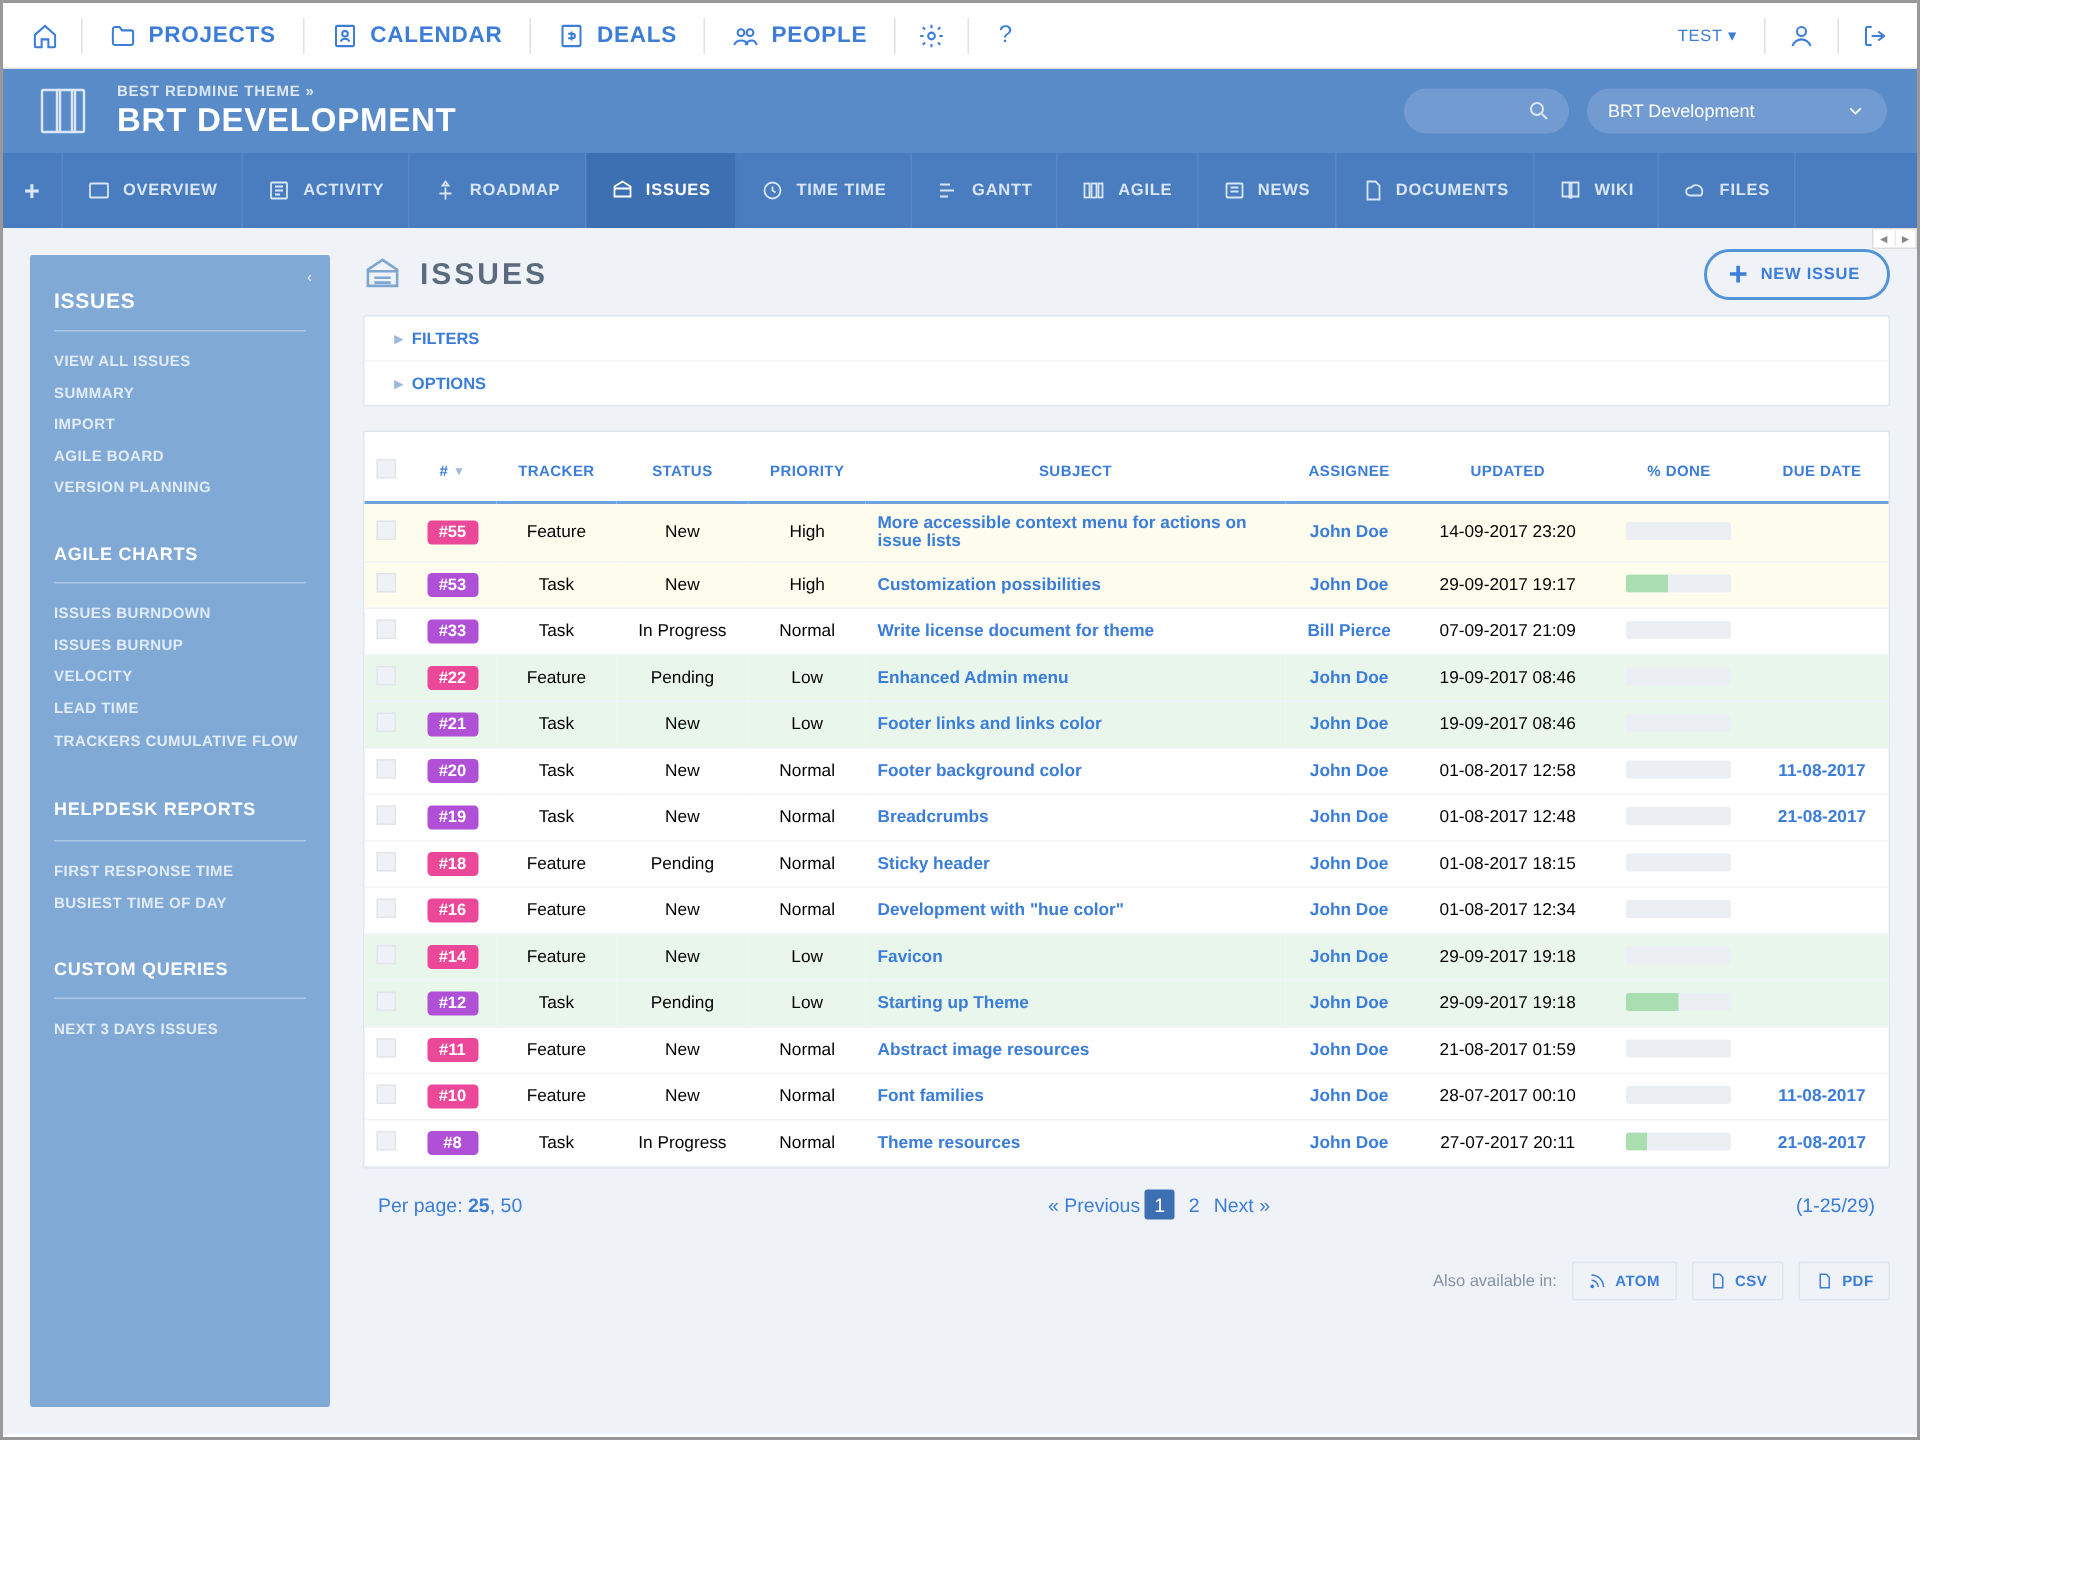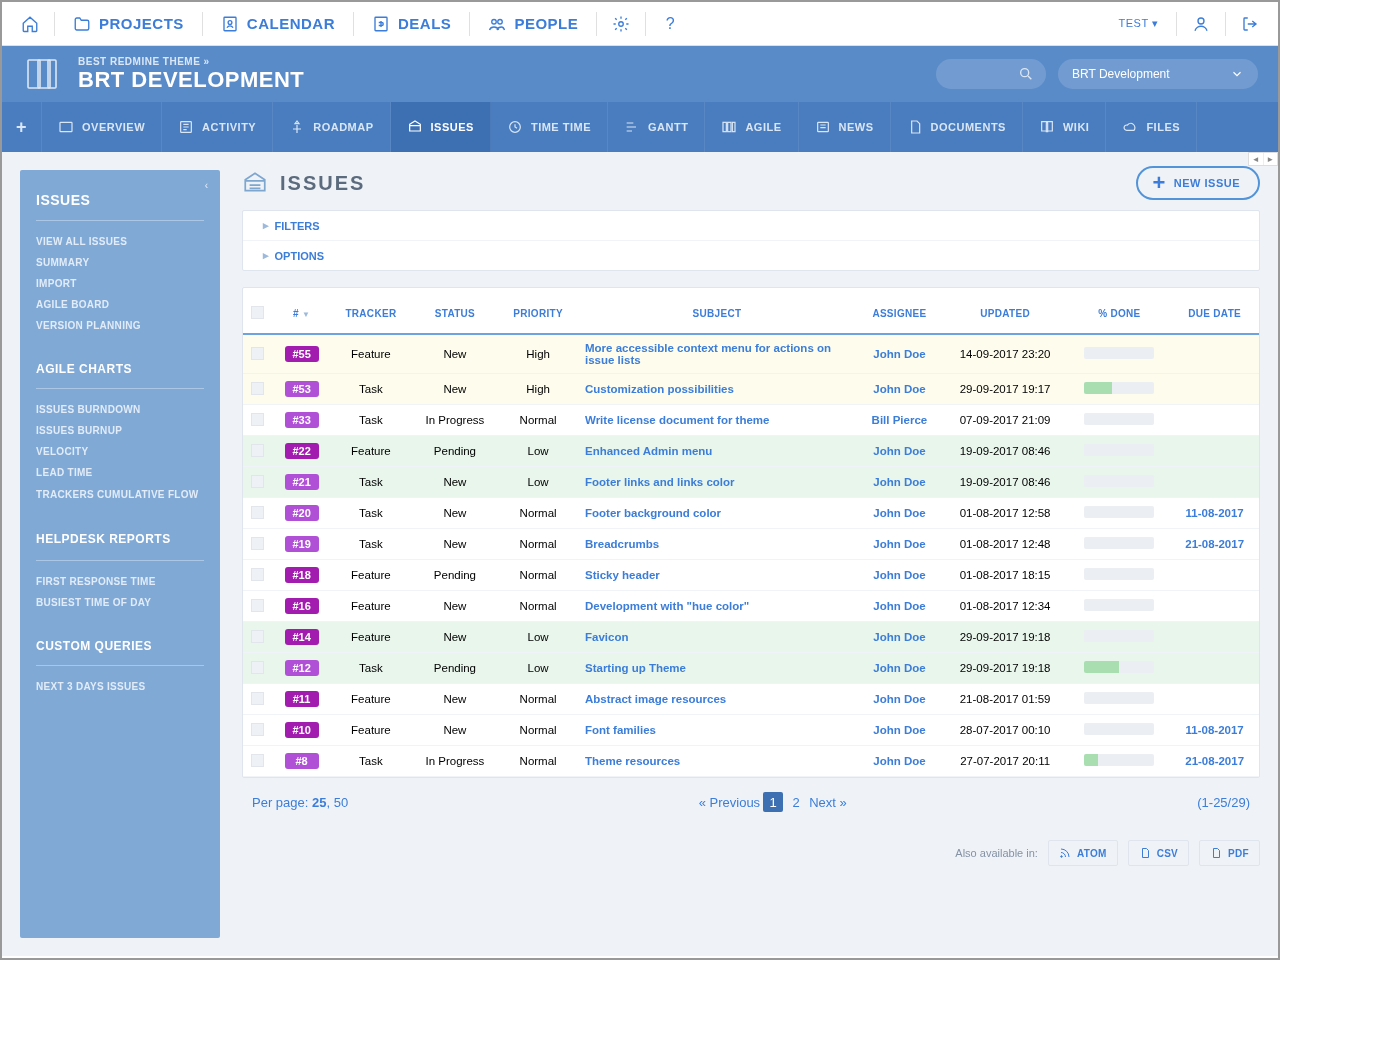--- a/index.html
+++ b/index.html
@@ -57,21 +57,21 @@
 table.issues thead th.subject { text-align: center; }
 table.issues tbody td { padding: 7px 8px; font-size: 11.5px; text-align: center; border-bottom: 1px solid #f0f3f7; vertical-align: middle; }
 table.issues tbody td.subject { text-align: left; color: #3b7dd8; font-weight: 600; }
 table.issues tbody td.assignee { color: #3b7dd8; font-weight: 600; }
 table.issues tbody td.due { color: #3b7dd8; font-weight: 600; }
 table.issues tbody tr.tint-yellow { background: #fdfced; }
 table.issues tbody tr.tint-green { background: #e9f6ec; }
 .chkcell { width: 28px; }
 .chkbox { width: 13px; height: 13px; background: #eef1f5; border: 1px solid #e2e6ec; display: inline-block; }
 .idbadge { display: inline-block; min-width: 34px; padding: 2px 6px; border-radius: 3px; color: #fff; font-size: 11px; font-weight: 700; }
-.idbadge.green { background: #a21caf; }
+.idbadge.green { background: #ec4899; }
 .idbadge.purple { background: #b050d6; }
 .pbar { width: 70px; height: 12px; background: #ebeef2; border-radius: 2px; display: inline-block; position: relative; overflow: hidden; }
 .pbar span { position: absolute; left: 0; top: 0; bottom: 0; background: #a9dfb0; }
 
 .tablefoot { display: flex; align-items: center; justify-content: space-between; padding: 14px 10px 4px; font-size: 13px; color: #3b7dd8; }
 .tablefoot .perpage b { font-weight: 700; }
 .pager { display: flex; align-items: center; gap: 3px; }
 .pager .pg { width: 20px; height: 20px; display: flex; align-items: center; justify-content: center; border-radius: 2px; }
 .pager .pg.active { background: #3d6fb3; color: #fff; }
 .pager .navlink { font-size: 13px; }

